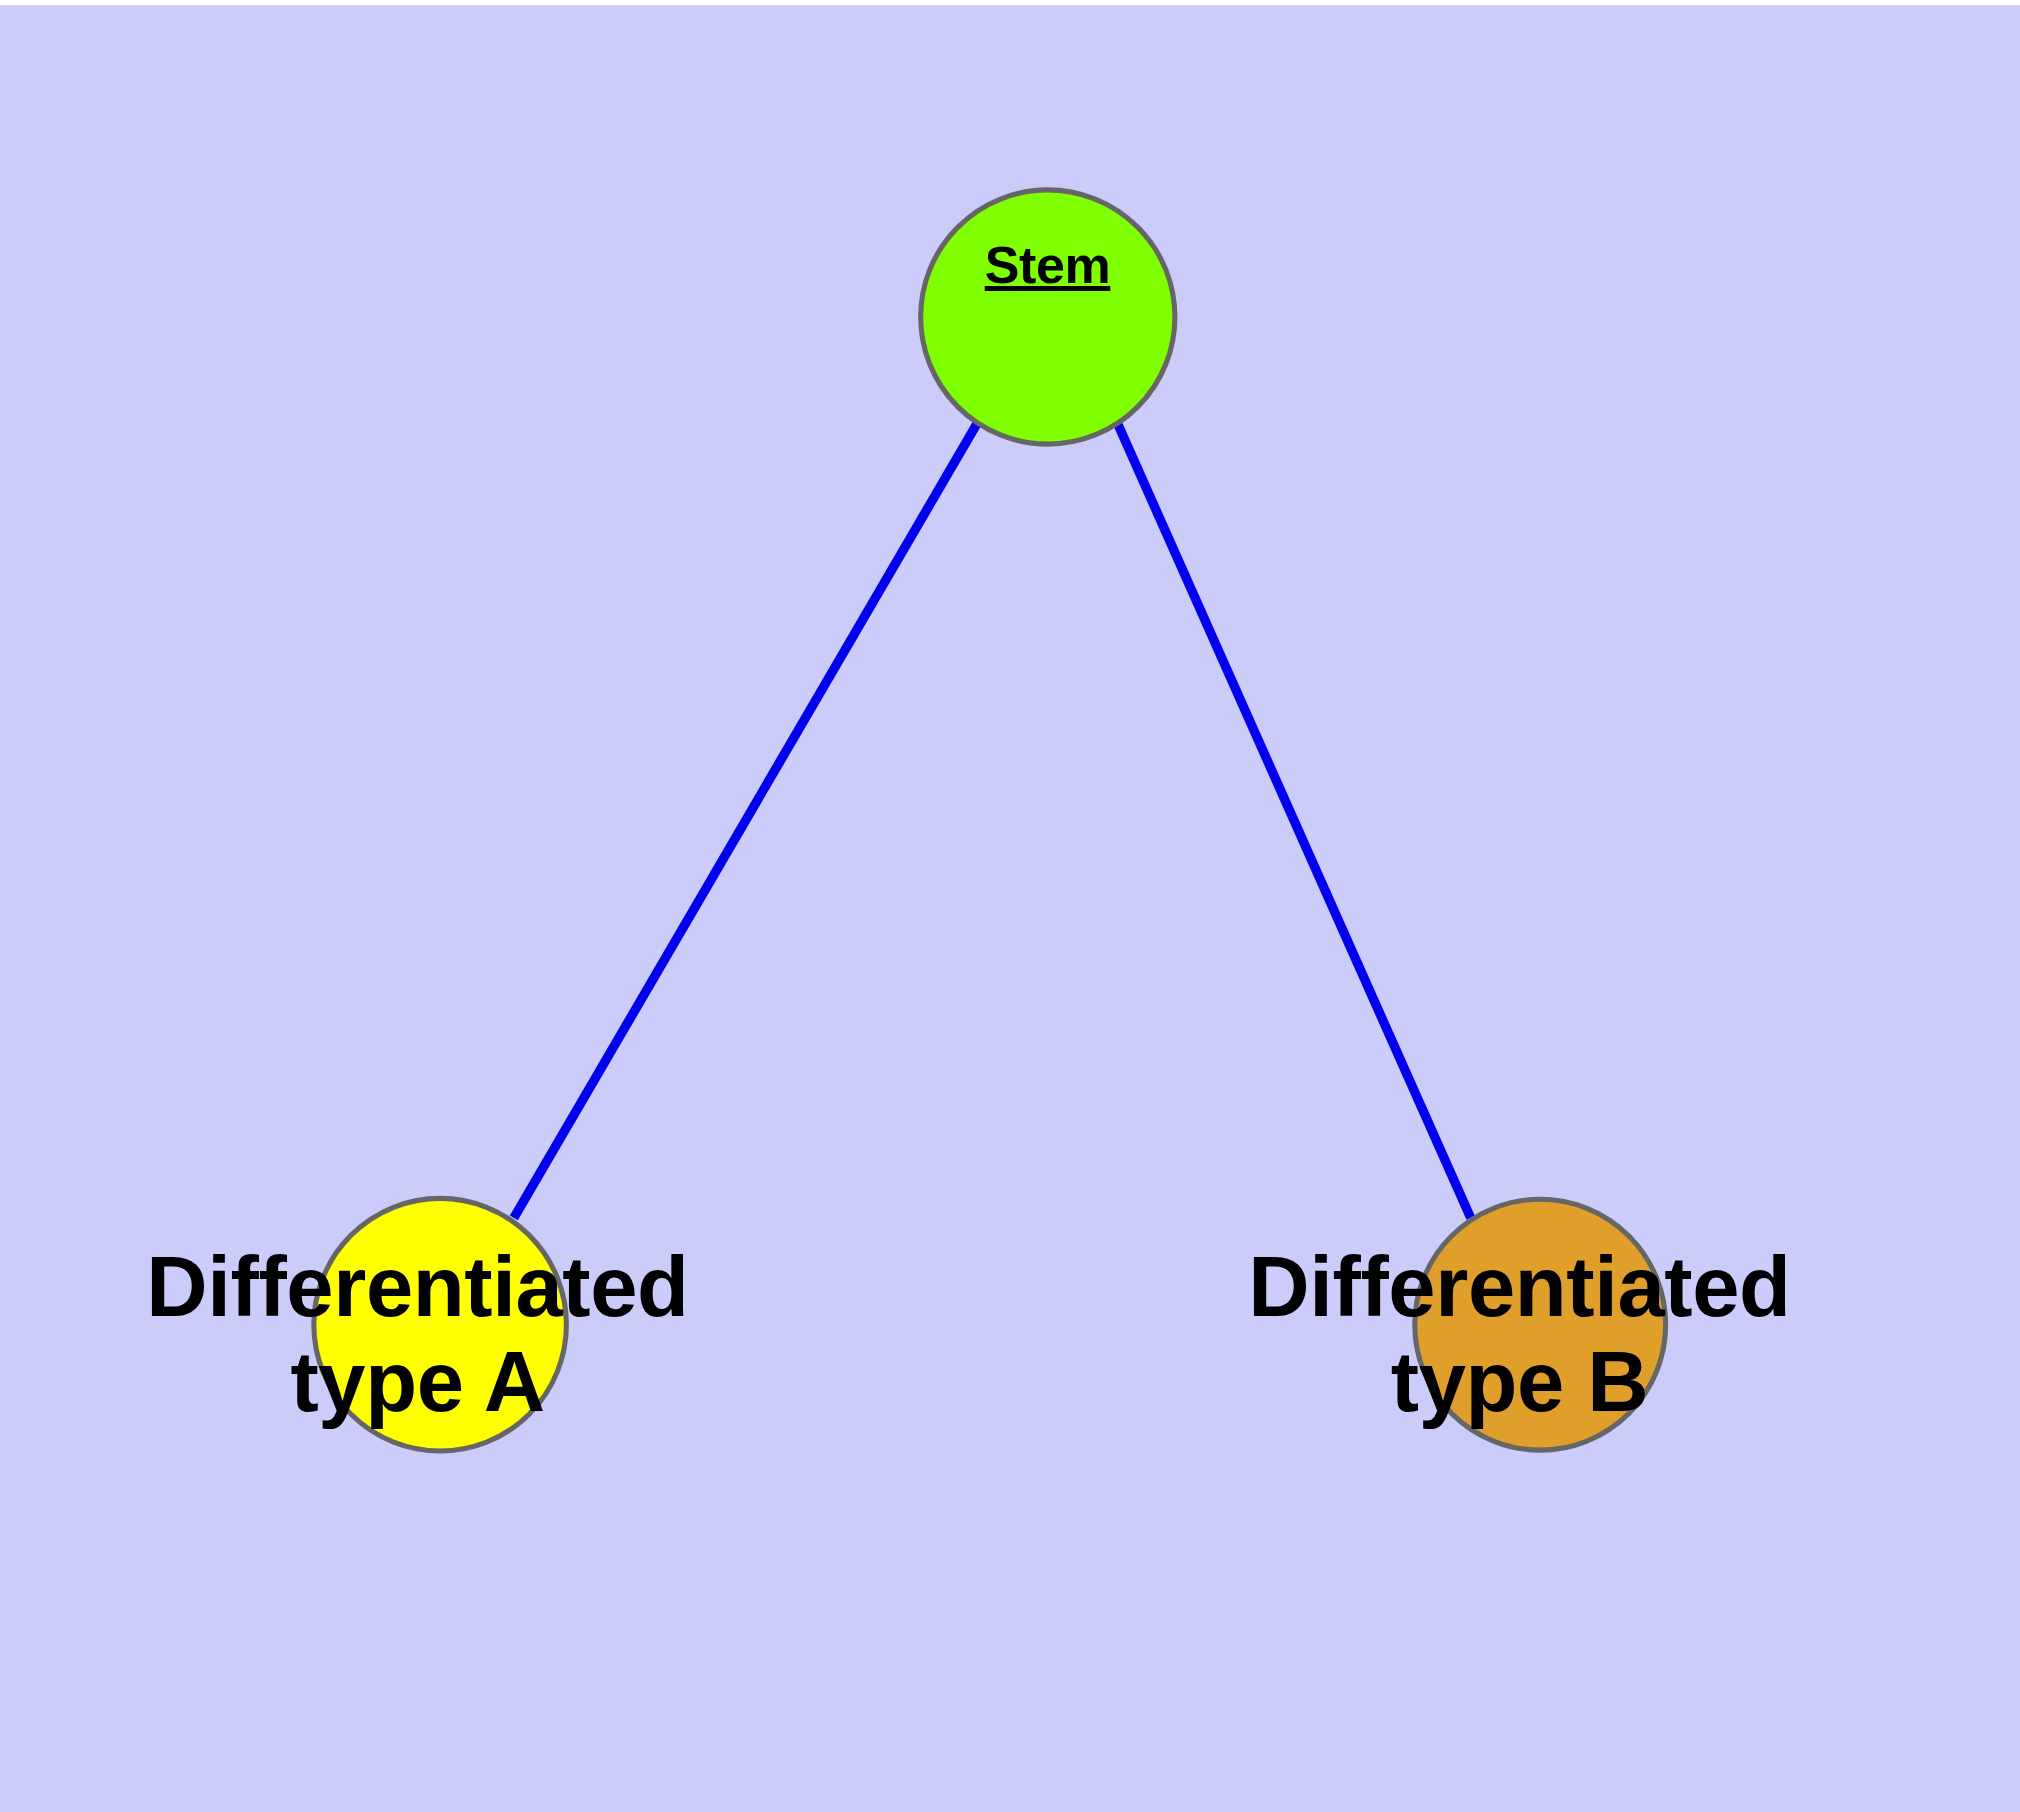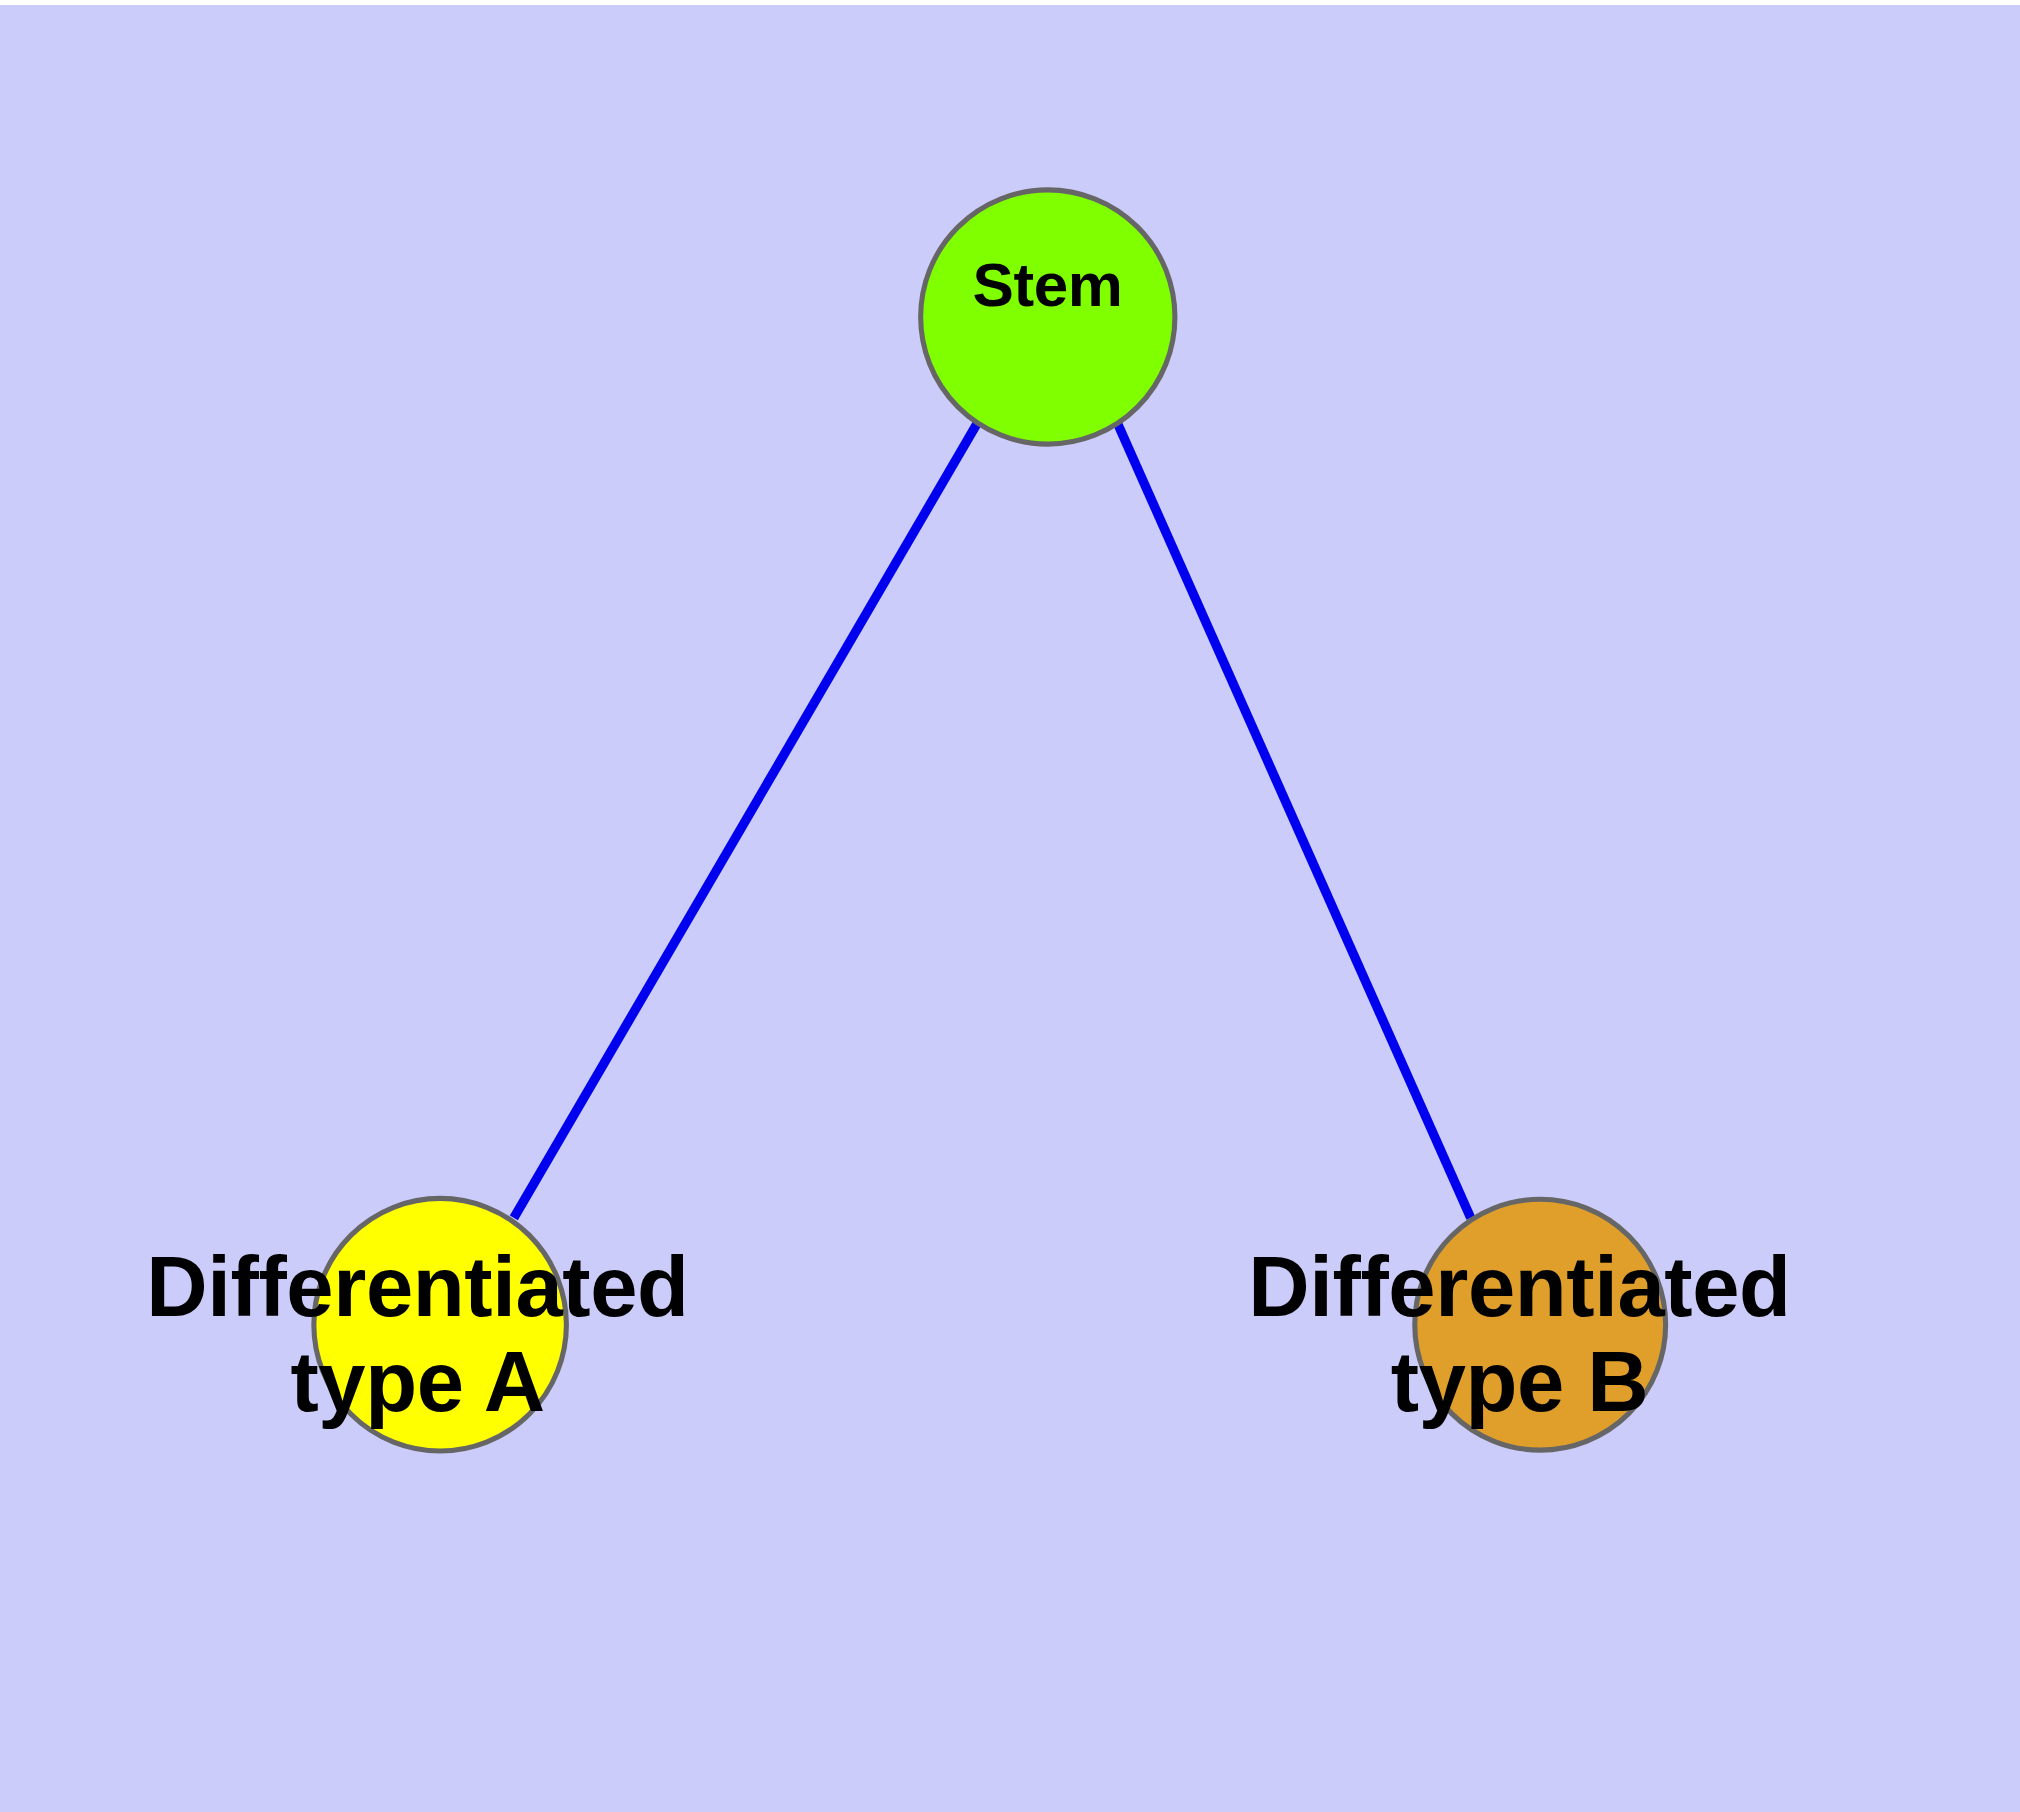--- a/index.html
+++ b/index.html
@@ -34,24 +34,25 @@
     position: absolute;
     text-align: center;
     color: #000000;
     font-weight: bold;
     line-height: 1.12;
     white-space: pre;
     pointer-events: none;
     letter-spacing: -0.4px;
   }
   #label-stem {
-    font-size: 62px;
+    font-size: 52px;
     left: 793px;
-    top: 250px;
+    top: 236px;
     width: 509px;
+    text-decoration: underline;
   }
   #label-a {
     font-size: 85px;
     left: 121px;
     top: 1239px;
     width: 593px;
   }
   #label-b {
     font-size: 85px;
     left: 1223px;

